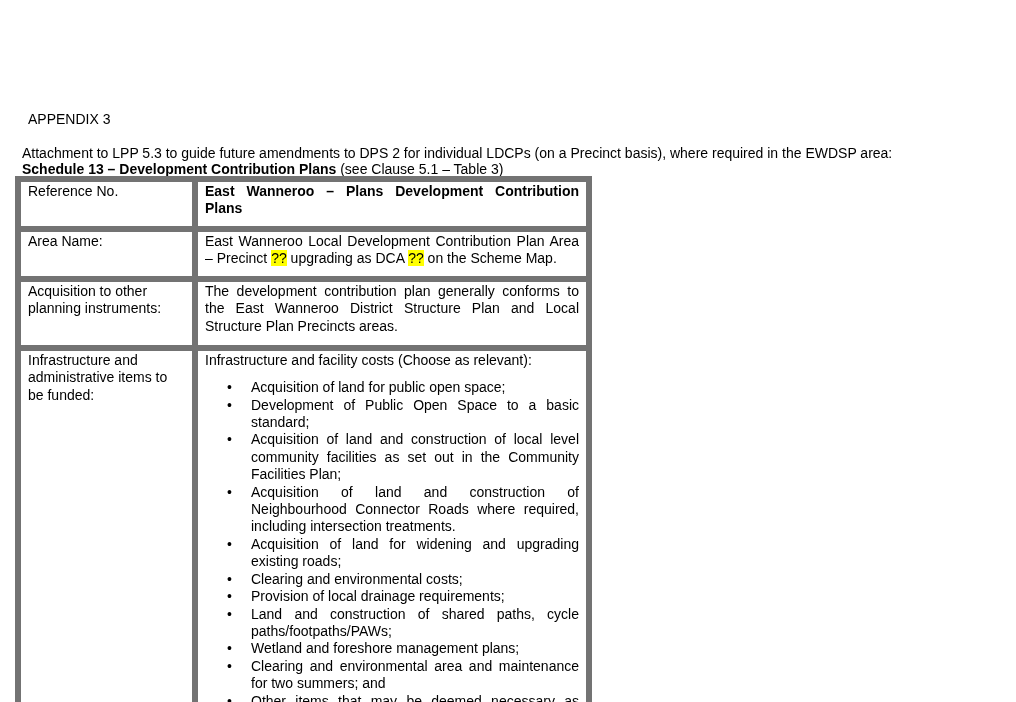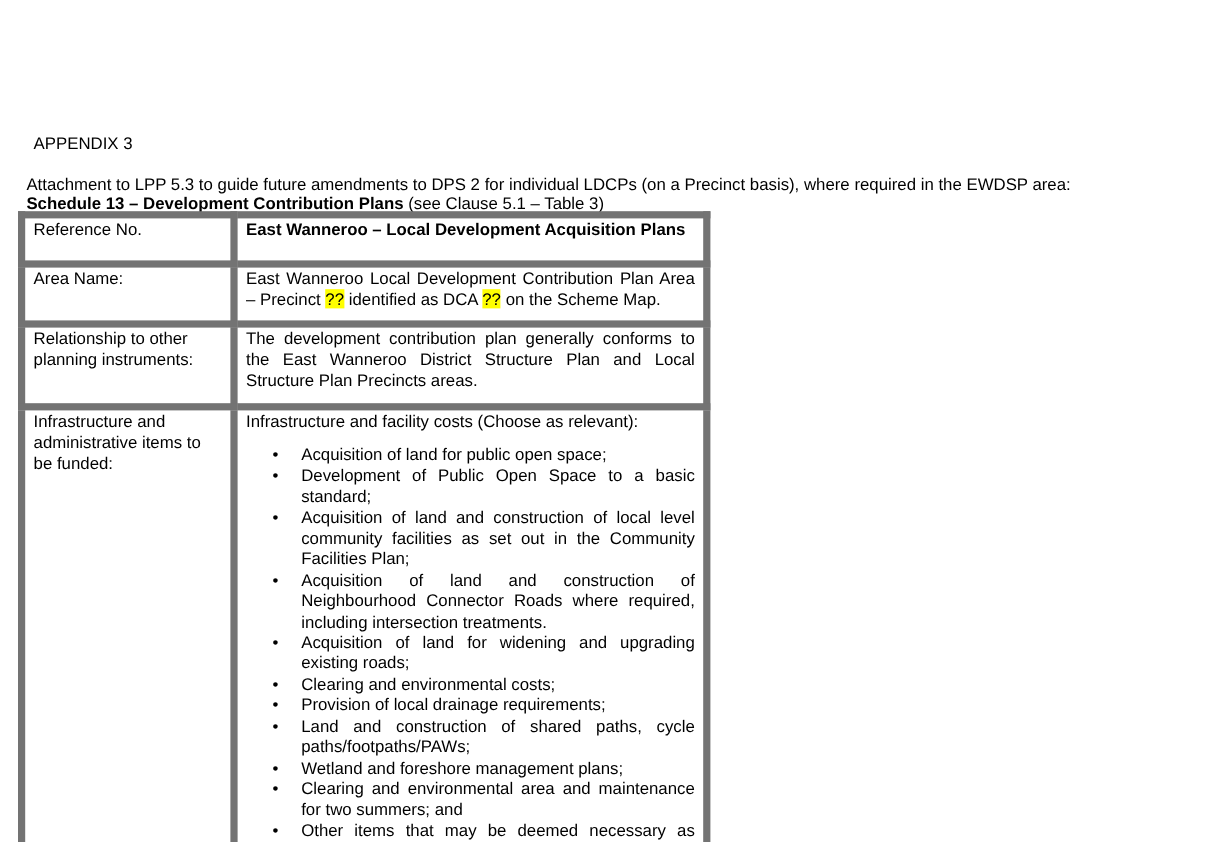--- a/index.html
+++ b/index.html
@@ -101,28 +101,28 @@
 <h3 class="appendix-heading">APPENDIX 3</h3>
 
 <p class="intro-line">Attachment to LPP 5.3 to guide future amendments to DPS 2 for individual LDCPs (on a Precinct basis), where required in the EWDSP area:</p>
 
 <p class="schedule-line"><span class="bold">Schedule 13 – Development Contribution Plans</span><span> (see Clause 5.1 – Table 3)</span></p>
 
 <table class="schedule-table">
   <tbody>
       <tr class="row-ref">
     <td class="label-cell">Reference No.</td>
-    <td class="content-cell header-title">East Wanneroo – Local Development Acquisition Plans</td>
+    <td class="content-cell header-title">East Wanneroo – Plans Development Contribution Plans</td>
   </tr>
   <tr class="row-area">
     <td class="label-cell">Area Name:</td>
-    <td class="content-cell"><span>East Wanneroo Local Development Contribution Plan Area – Precinct </span><span class="hl">??</span><span> identified as DCA </span><span class="hl">??</span><span> on the Scheme Map.</span></td>
+    <td class="content-cell"><span>East Wanneroo Local Development Contribution Plan Area – Precinct </span><span class="hl">??</span><span> upgrading as DCA </span><span class="hl">??</span><span> on the Scheme Map.</span></td>
   </tr>
   <tr class="row-rel">
-    <td class="label-cell">Relationship to other planning instruments:</td>
+    <td class="label-cell">Acquisition to other planning instruments:</td>
     <td class="content-cell">The development contribution plan generally conforms to the East Wanneroo District Structure Plan and Local Structure Plan Precincts areas.</td>
   </tr>
   <tr class="last-row">
     <td class="label-cell">Infrastructure and administrative items to be funded:</td>
     <td class="content-cell">
       <div>Infrastructure and facility costs (Choose as relevant):</div>
       <ul class="items-list" id="items-list">
             <li><span class="bullet">•</span><span>Acquisition of land for public open space;</span></li>
             <li><span class="bullet">•</span><span>Development of Public Open Space to a basic standard;</span></li>
             <li><span class="bullet">•</span><span>Acquisition of land and construction of local level community facilities as set out in the Community Facilities Plan;</span></li>

